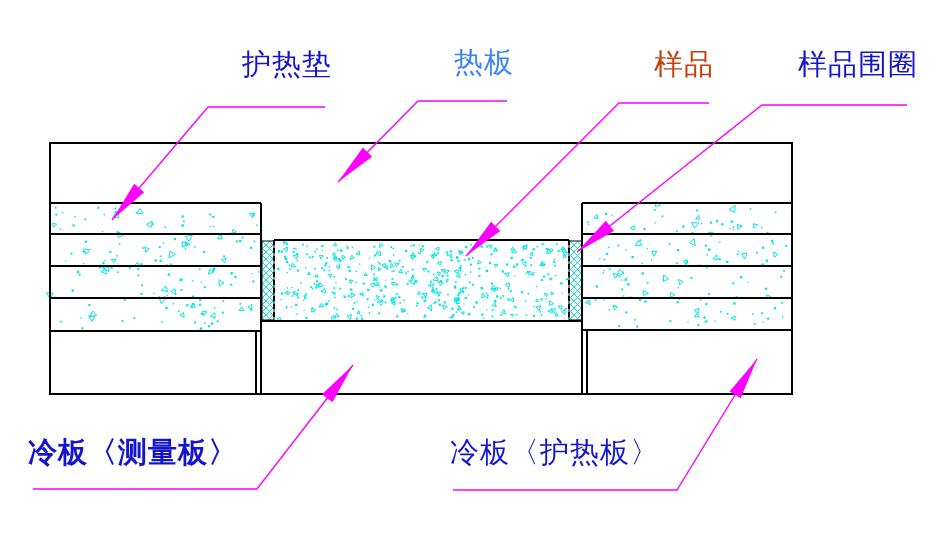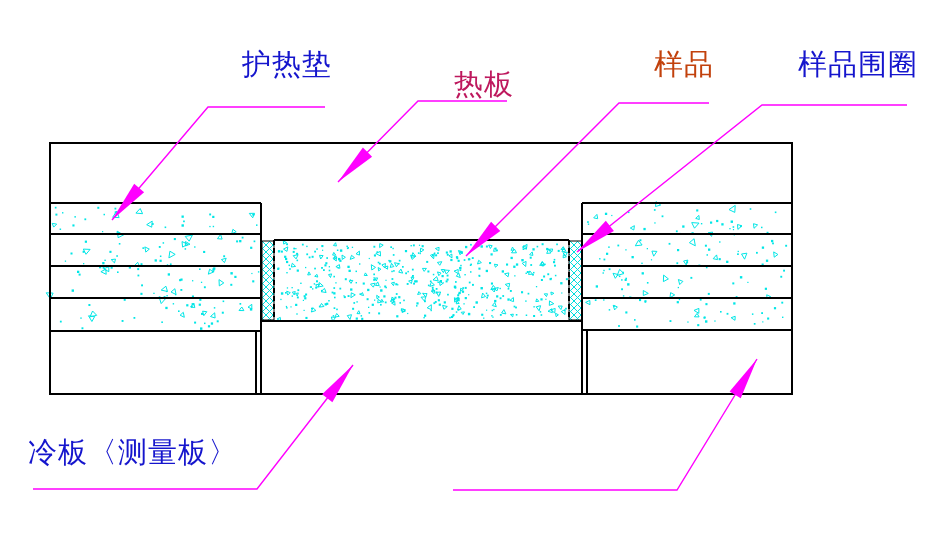--- a/index.html
+++ b/index.html
@@ -819,17 +819,18 @@
         <polygon points="466,256 500.3,230.9 491.1,221.7" fill="#ff00ff" stroke="none"></polygon>
         <polyline points="907,105 762,105 577,252"></polyline>
         <polygon points="577,252 613.9,231.0 605.8,220.8" fill="#ff00ff" stroke="none"></polygon>
         <polyline points="33,489 257,489 353,365"></polyline>
         <polygon points="353,365 322.1,394.2 332.4,402.2" fill="#ff00ff" stroke="none"></polygon>
         <polyline points="453,490 677,490 757,359"></polyline>
         <polygon points="757,359 729.6,391.5 740.7,398.2" fill="#ff00ff" stroke="none"></polygon>
       </g>
     </svg>
   <div class="cad-label" style="left: 242px; top: 50px; font-size: 29px; letter-spacing: 1px; color: rgb(21, 21, 205);">护热垫</div>
-  <div class="cad-label" style="left: 454px; top: 48px; font-size: 29px; letter-spacing: 1px; color: #be185d; margin-top: 22px;">热板</div>
+  <div class="cad-label" style="left: 454px; top: 48px; font-size: 29px; letter-spacing: 1px; color: #3b82f6;">热板</div>
   <div class="cad-label" style="left: 654px; top: 50px; font-size: 29px; letter-spacing: 1px; color: #c2410c;">样品</div>
   <div class="cad-label" style="left: 798px; top: 50px; font-size: 29px; letter-spacing: 1px; color: rgb(21, 21, 205); font-family: Liberation Serif, serif;">样品围圈</div>
-  <div class="cad-label" style="left: 28px; top: 438px; font-size: 29px; letter-spacing: 1px; color: rgb(21, 21, 205);">冷板〈测量板〉</div>
+  <div class="cad-label" style="left: 28px; top: 438px; font-size: 29px; letter-spacing: 1px; color: rgb(21, 21, 205); font-weight: bold;">冷板〈测量板〉</div>
+  <div class="cad-label" style="left: 450px; top: 438px; font-size: 29px; letter-spacing: 1px; color: rgb(21, 21, 205);">冷板〈护热板〉</div>
 </div>
 
 </body></html>

